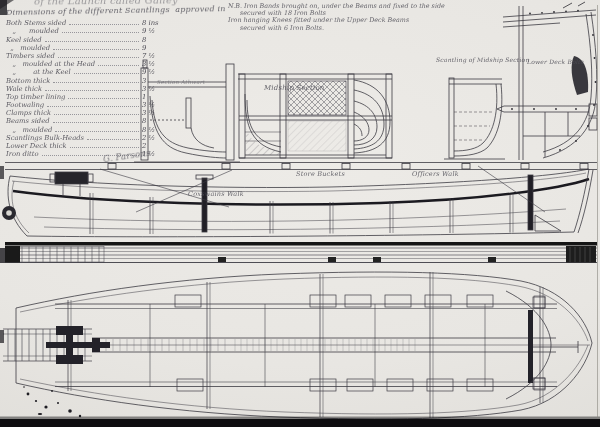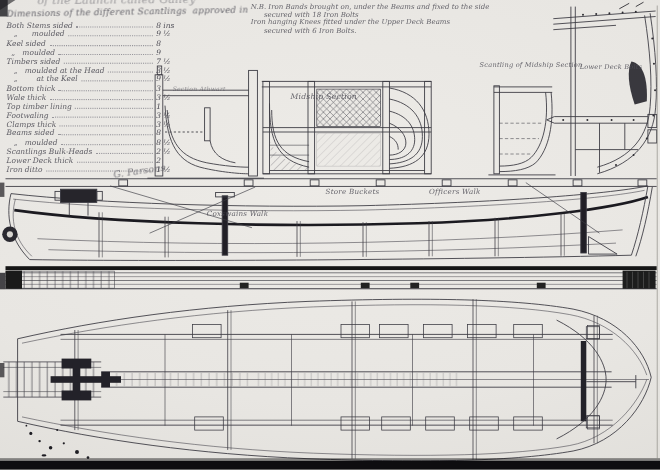--- a/index.html
+++ b/index.html
@@ -23,21 +23,21 @@
   #signature{left:103px; top:151px; font-size:8.5px; transform:rotate(-8deg); opacity:.7;}
   #nb-note{position:absolute; left:228px; top:3px; width:215px; font-size:6.4px; line-height:7.2px;}
   #nb-note div{font-style:italic; color:#4d4c55; opacity:.85; filter:blur(.2px); white-space:nowrap;}
   #nb-note .ind{padding-left:12px;}
   #label-midship{left:264px; top:52px; font-size:7px;margin-top:32px;}
   #label-scantling{left:436px; top:56px; font-size:6px;}
   #label-lowerdeck{left:527px; top:58px; font-size:6px;}
   #label-athwart{left:157px; top:79px; font-size:5.5px; opacity:.55;}
   #label-coxswains{left:188px; top:190px; font-size:6.5px;}
   #label-buckets{left:296px; top:170px; font-size:6.5px;}
-  #label-officers{left:342px; top:170px; font-size:6.5px;padding-left:48px;}
+  #label-officers{left:364px; top:170px; font-size:6.5px;padding-left:48px;}
   svg{position:absolute; left:0; top:0;}
 </style>
 </head>
 <body>
 
 <div id="paper">
 
   <svg width="600" height="427" viewBox="0 0 600 427">
     <defs>
       <pattern id="xh" width="6" height="6" patternUnits="userSpaceOnUse">

